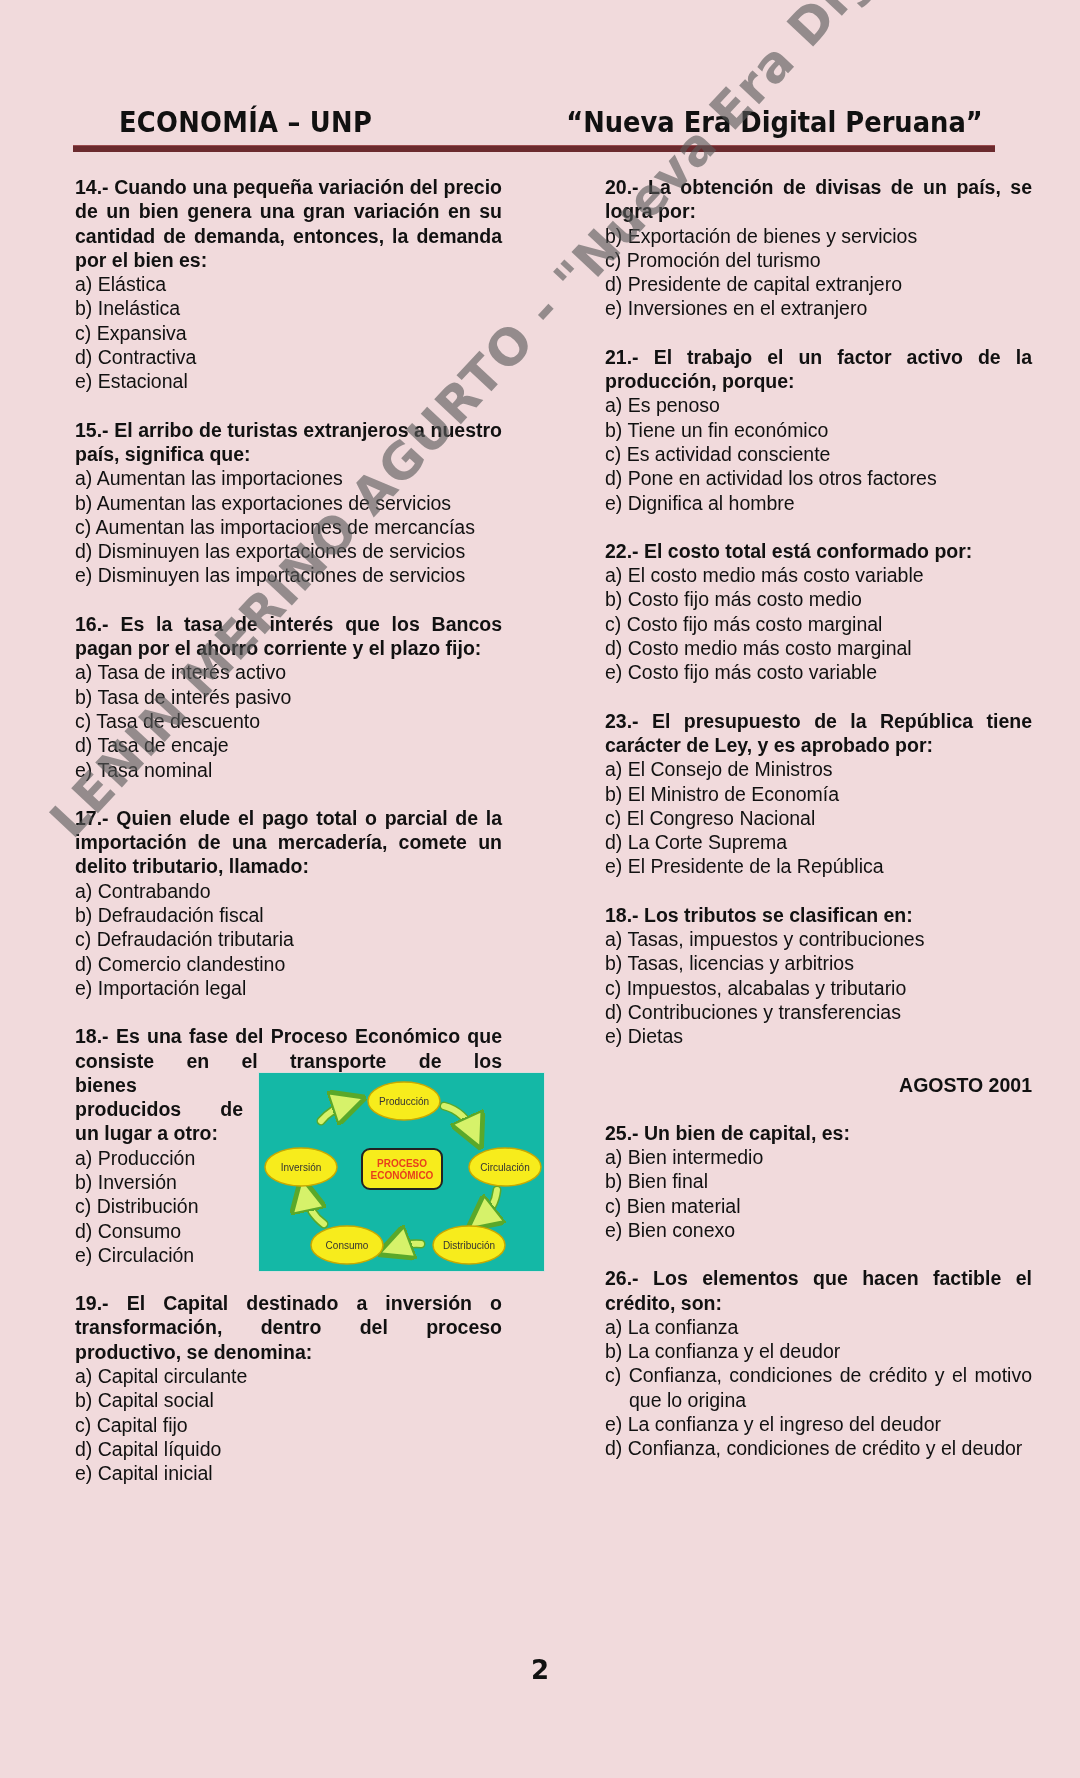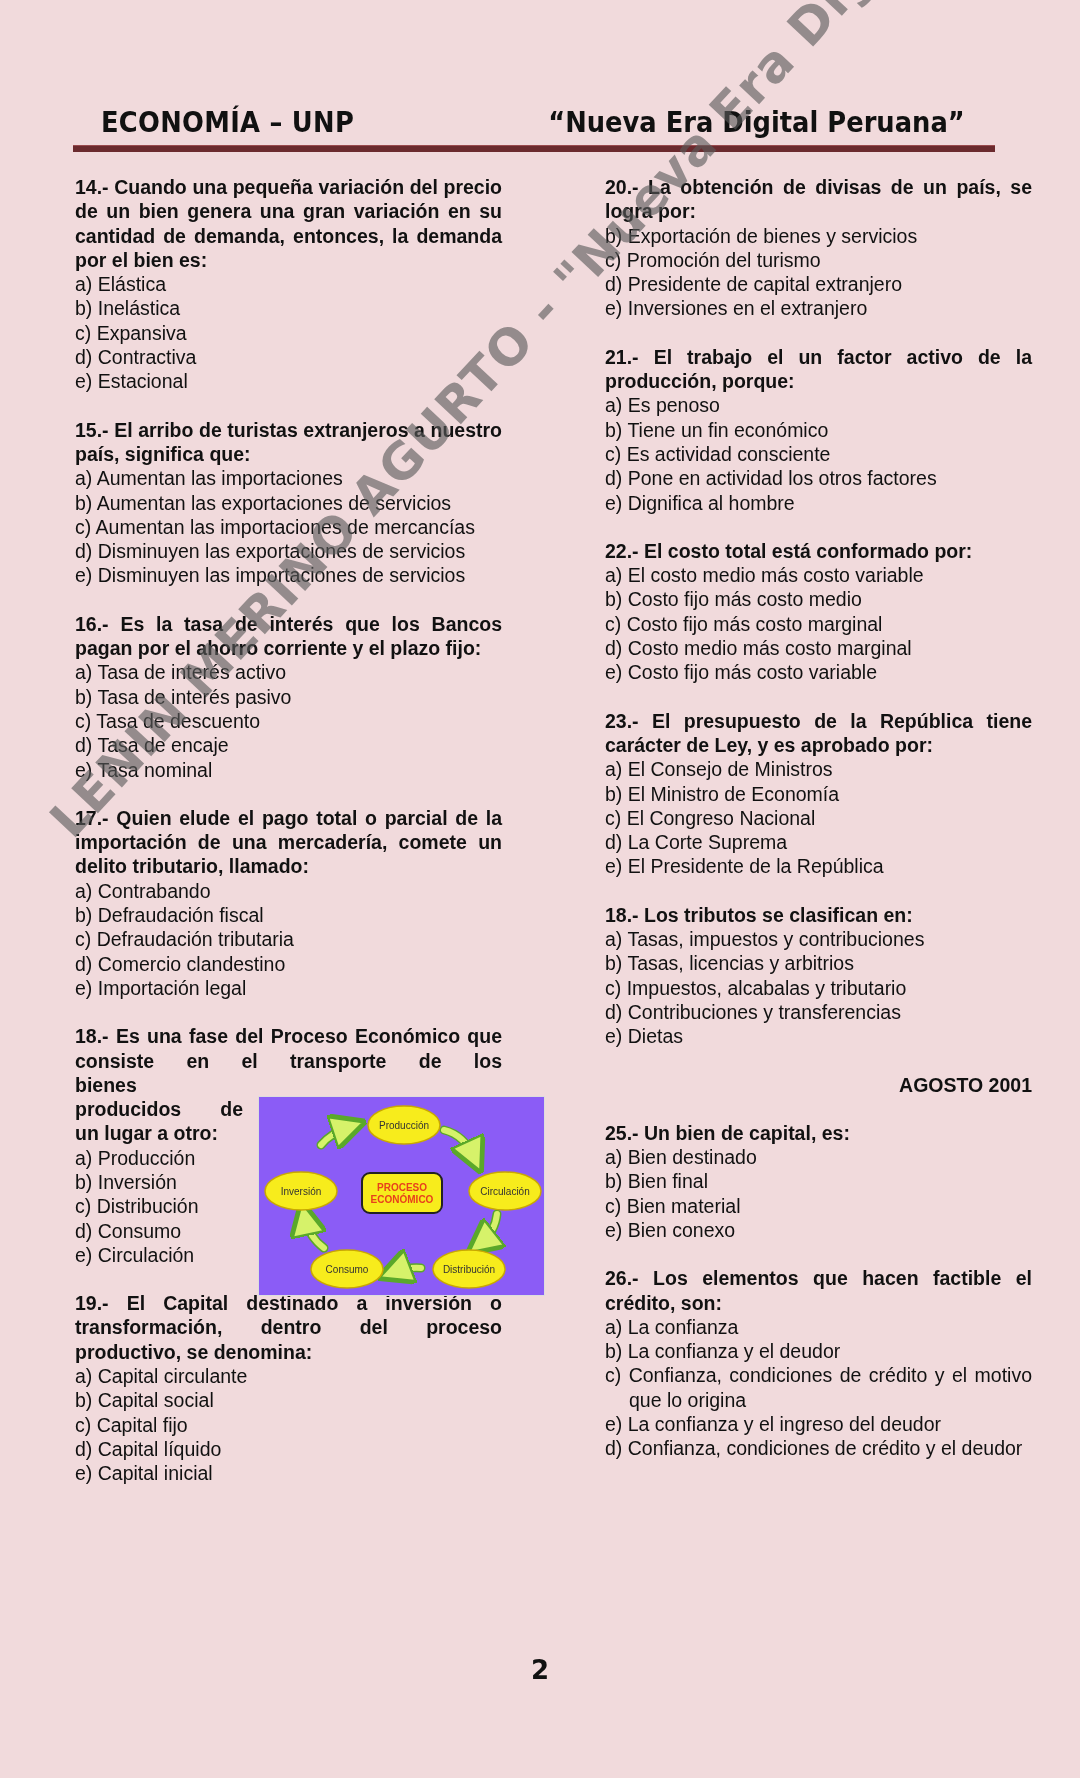--- a/index.html
+++ b/index.html
@@ -5,21 +5,21 @@
   html, body { margin: 0; padding: 0; }
   body {
     width: 1080px; height: 1778px;
     background: #f1dadc;
     position: relative;
     overflow: hidden;
     font-family: "Liberation Sans", sans-serif;
     color: #111;
   }
   .header {
-    position: absolute; left: 73px; top: 100px; width: 920px; height: 50px;
+    position: absolute; left: 91px; top: 100px; width: 920px; height: 50px;
   }
   .header-left {
     position: absolute; left: 28px; top: 6px;
     font-size: 28px; font-weight: bold; letter-spacing: 0.3px;
     font-family: "DejaVu Sans", sans-serif; transform: scaleX(0.92); transform-origin: left;
   }
   .header-right {
     position: absolute; right: 28px; top: 6px;
     font-size: 28px; font-weight: bold;
     font-family: "DejaVu Sans", sans-serif; transform: scaleX(0.92); transform-origin: right;
@@ -39,22 +39,22 @@
   .q-stem { font-weight: bold; text-align: justify; }
   .opt { }
   .opt.hang { padding-left: 24px; text-indent: -24px; text-align: justify; }
   .opt.just { text-align: justify; }
   .section-label {
     text-align: right; font-weight: bold; margin: 0 0 24px 0;
   }
   .q18 { position: relative; }
   .q18 .q-stem { text-align: justify; }
   .diagram {
-    position: absolute; left: 183px; top: 72px; width: 285px; height: 198px;
-    background: #8b5cf6; border: 1px solid #ddd;
+    position: absolute; left: 183px; top: 48px; width: 285px; height: 198px;
+    background: #14b8a6; border: 1px solid #ddd;
   }
   .page-number {
     position: absolute; left: 0; width: 1080px; top: 1655px; text-align: center;
     font-size: 26px; font-weight: bold; font-family: "DejaVu Sans", sans-serif;
   }
   .watermark {
     position: absolute; left: 60px; top: 800px;
     transform: rotate(-47deg); transform-origin: left center;
     font-size: 50px; font-weight: bold; color: rgba(90,90,90,0.62);
     white-space: nowrap; pointer-events: none;
@@ -225,21 +225,21 @@
     <div class="opt">b) Tasas, licencias y arbitrios</div>
     <div class="opt">c) Impuestos, alcabalas y tributario</div>
     <div class="opt">d) Contribuciones y transferencias</div>
     <div class="opt">e) Dietas</div>
   </div>
 
   <div class="section-label">AGOSTO 2001</div>
 
   <div class="q">
     <div class="q-stem">25.-  Un bien de capital, es:</div>
-    <div class="opt">a) Bien destinado</div>
+    <div class="opt">a) Bien intermedio</div>
     <div class="opt">b) Bien final</div>
     <div class="opt">c) Bien material</div>
     <div class="opt">e) Bien conexo</div>
   </div>
 
   <div class="q">
     <div class="q-stem">26.-  Los elementos que hacen factible el crédito, son:</div>
     <div class="opt">a) La confianza</div>
     <div class="opt">b) La confianza y el deudor</div>
     <div class="opt hang">c) Confianza, condiciones de crédito y el motivo que lo origina</div>

